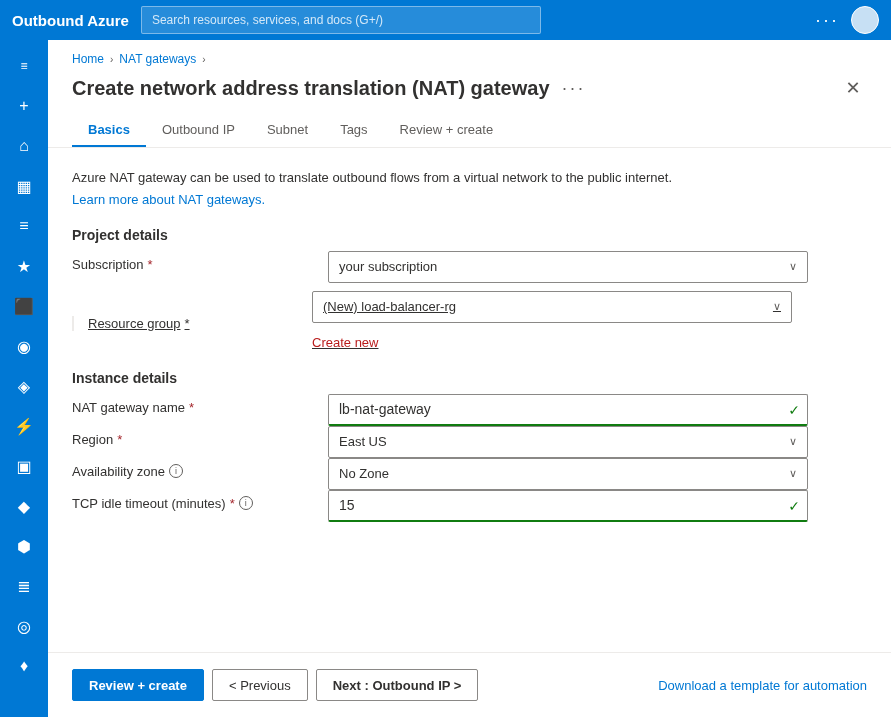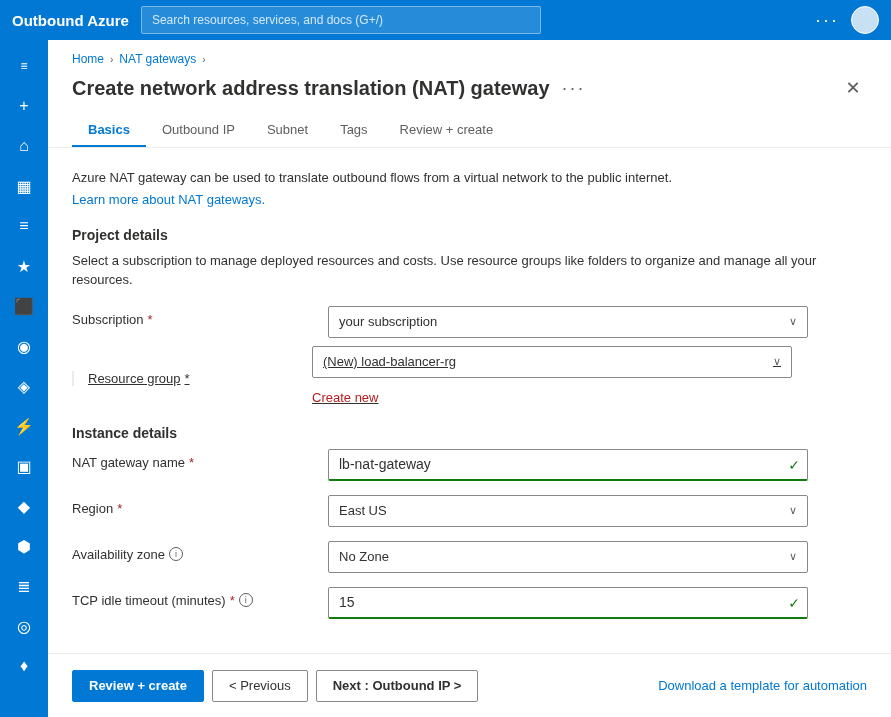--- a/index.html
+++ b/index.html
@@ -158,21 +158,20 @@
       font-size: 13px;
       color: #323130;
       line-height: 1.5;
       margin-bottom: 16px;
     }
 
     
     .form-row {
       display: flex;
       align-items: flex-start;
-      margin-bottom: 14px;
       gap: 16px;
     }
     .form-label {
       width: 240px;
       min-width: 240px;
       font-size: 13px;
       color: #323130;
       padding-top: 6px;
       display: flex;
       align-items: center;
@@ -390,21 +389,20 @@
     </div>
 
     <div class="form-area">
 
       
       <p class="info-text">Azure NAT gateway can be used to translate outbound flows from a virtual network to the public internet.</p>
       <a class="info-link" href="#">Learn more about NAT gateways.</a>
 
       
       <div class="section-title">Project details</div>
-      <p class="section-desc">Select a subscription to manage deployed resources and costs. Use resource groups like folders to organize and manage all your resources.</p>
 
       
       <div class="form-row subscription-row">
         <div class="form-label">
           <span>Subscription</span>
           <span class="required">*</span>
         </div>
         <div class="form-control-wrap">
           <div class="dropdown">
             <span>your subscription</span>

